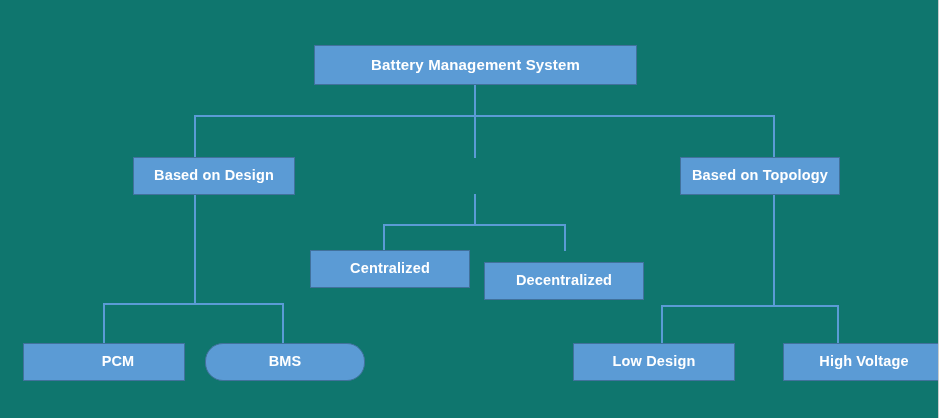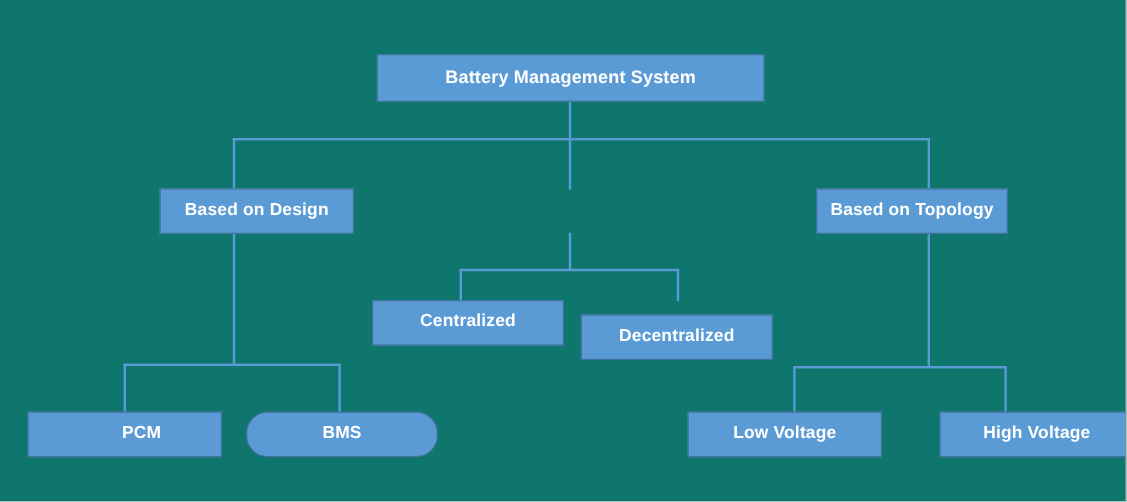--- a/index.html
+++ b/index.html
@@ -96,20 +96,20 @@
 
   <div class="node" style="left:23px; top:343px; width:162px; height:38px;padding-left:28px;">
     <span>PCM</span>
   </div>
 
   <div class="node" style="left:205px; top:343px; width:160px; height:38px;border-radius:18px;">
     <span>BMS</span>
   </div>
 
   <div class="node" style="left:573px; top:343px; width:162px; height:38px;">
-    <span>Low Voltage</span>
+    <span>Low Design</span>
   </div>
 
   <div class="node" style="left:755px; top:343px; width:162px; height:38px;margin-left:28px;">
     <span>High Voltage</span>
   </div>
 
 </div>
 
 </body></html>

